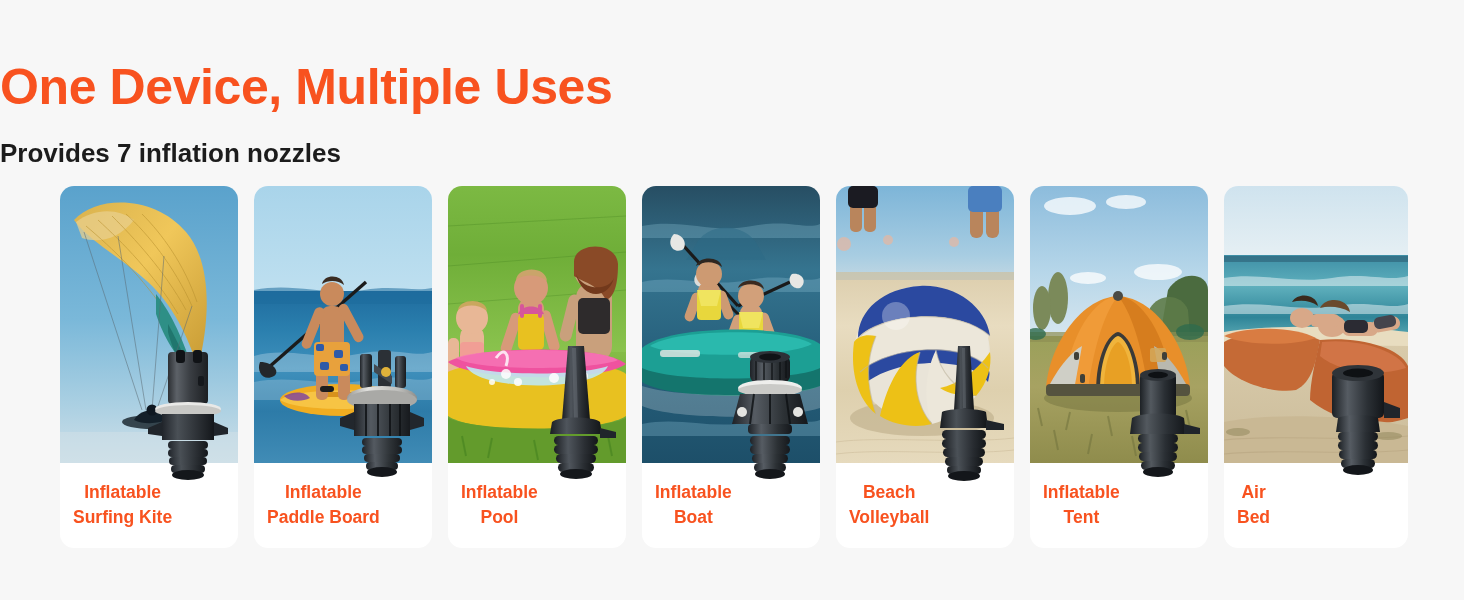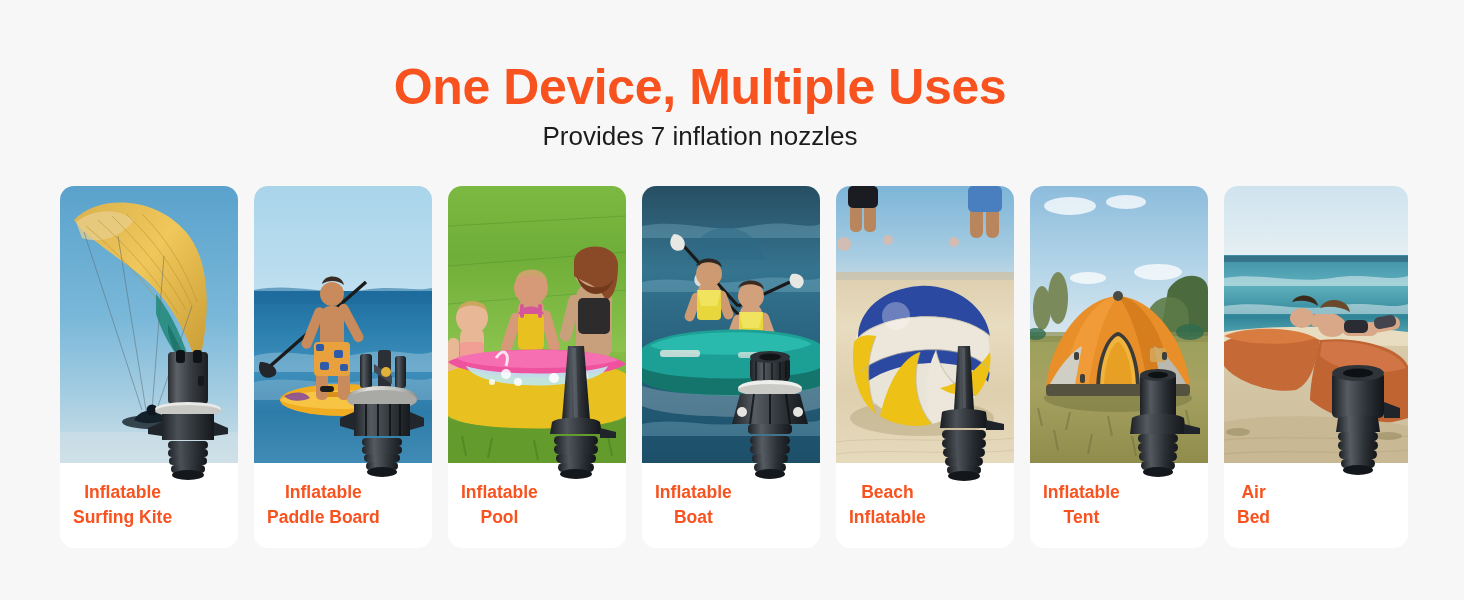--- a/index.html
+++ b/index.html
@@ -23,37 +23,36 @@
     height: 600px;
     background: #f7f7f7;
   }
 
   
   .heading-block {
     position: absolute;
     top: 58px;
     left: 0;
     width: 1400px;
-    text-align: center;
   }
 
   .headline {
     font-size: 50px;
     line-height: 58px;
     font-weight: bold;
     color: #f8521f;
     letter-spacing: -0.4px;
     white-space: nowrap;
   }
 
   .subline {
-    margin-top: 4px;
+    margin-top: 21px;
     font-size: 26px;
     line-height: 32px;
-    font-weight: normal;
+    font-weight: bold;
     color: #1c1c1c;
     white-space: nowrap;
   }
 
   
   .card-row {
     position: absolute;
     top: 186px;
     left: 60px;
     width: 1344px;
@@ -548,21 +547,21 @@
             <rect x="26" y="84" width="44" height="9" rx="4.5"></rect>
             <rect x="26" y="93" width="44" height="9" rx="4.5"></rect>
             <rect x="27" y="102" width="42" height="9" rx="4.5"></rect>
             <rect x="29" y="111" width="38" height="9" rx="4.5"></rect>
             <rect x="31" y="120" width="34" height="8" rx="4"></rect>
           </g>
           <ellipse cx="48" cy="130" rx="16" ry="5" fill="#13161a"></ellipse>
         </svg>
       </div>
       <div class="label">Beach
-Inflatable</div>
+Volleyball</div>
     </div>
 
     <div class="card">
       <div class="photo">
         <div class="ph sky-tent"></div>
         <div class="ph field-tent"></div>
         <svg class="fill" viewBox="0 0 178 277" preserveAspectRatio="none">
           <g fill="#ffffff" opacity=".75">
             <ellipse cx="40" cy="20" rx="26" ry="9"></ellipse>
               <ellipse cx="96" cy="16" rx="20" ry="7"></ellipse>

